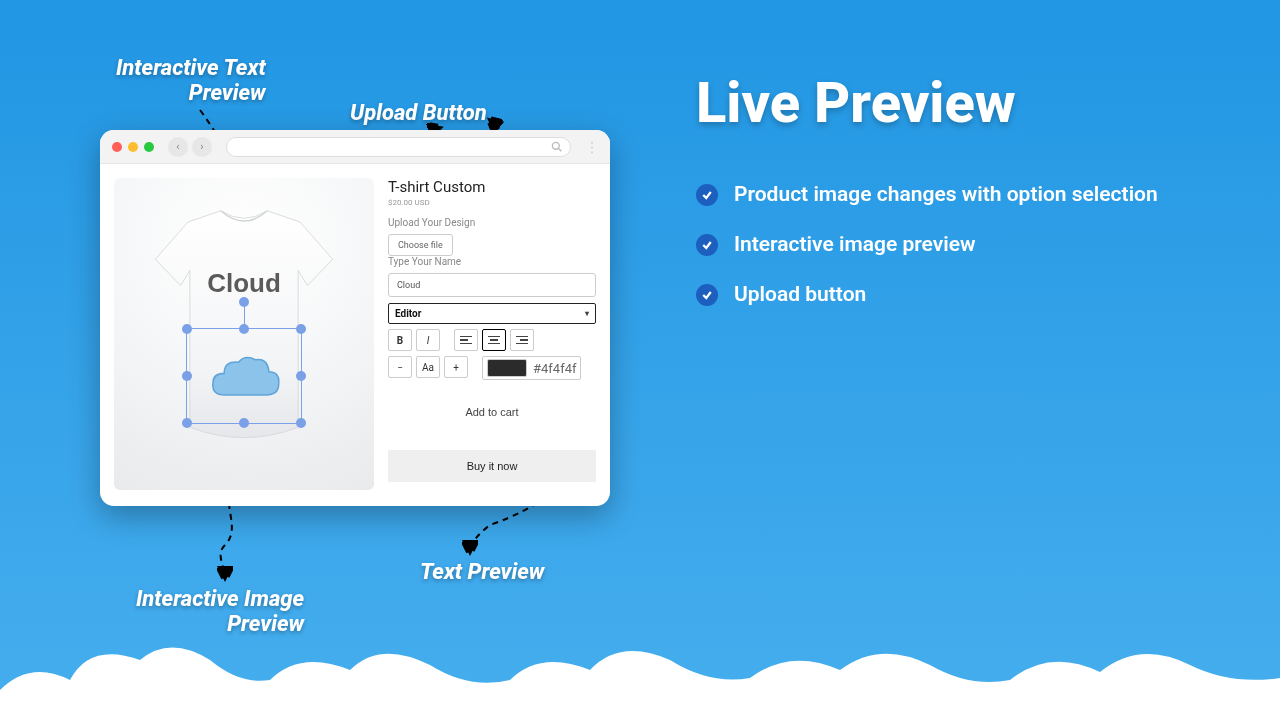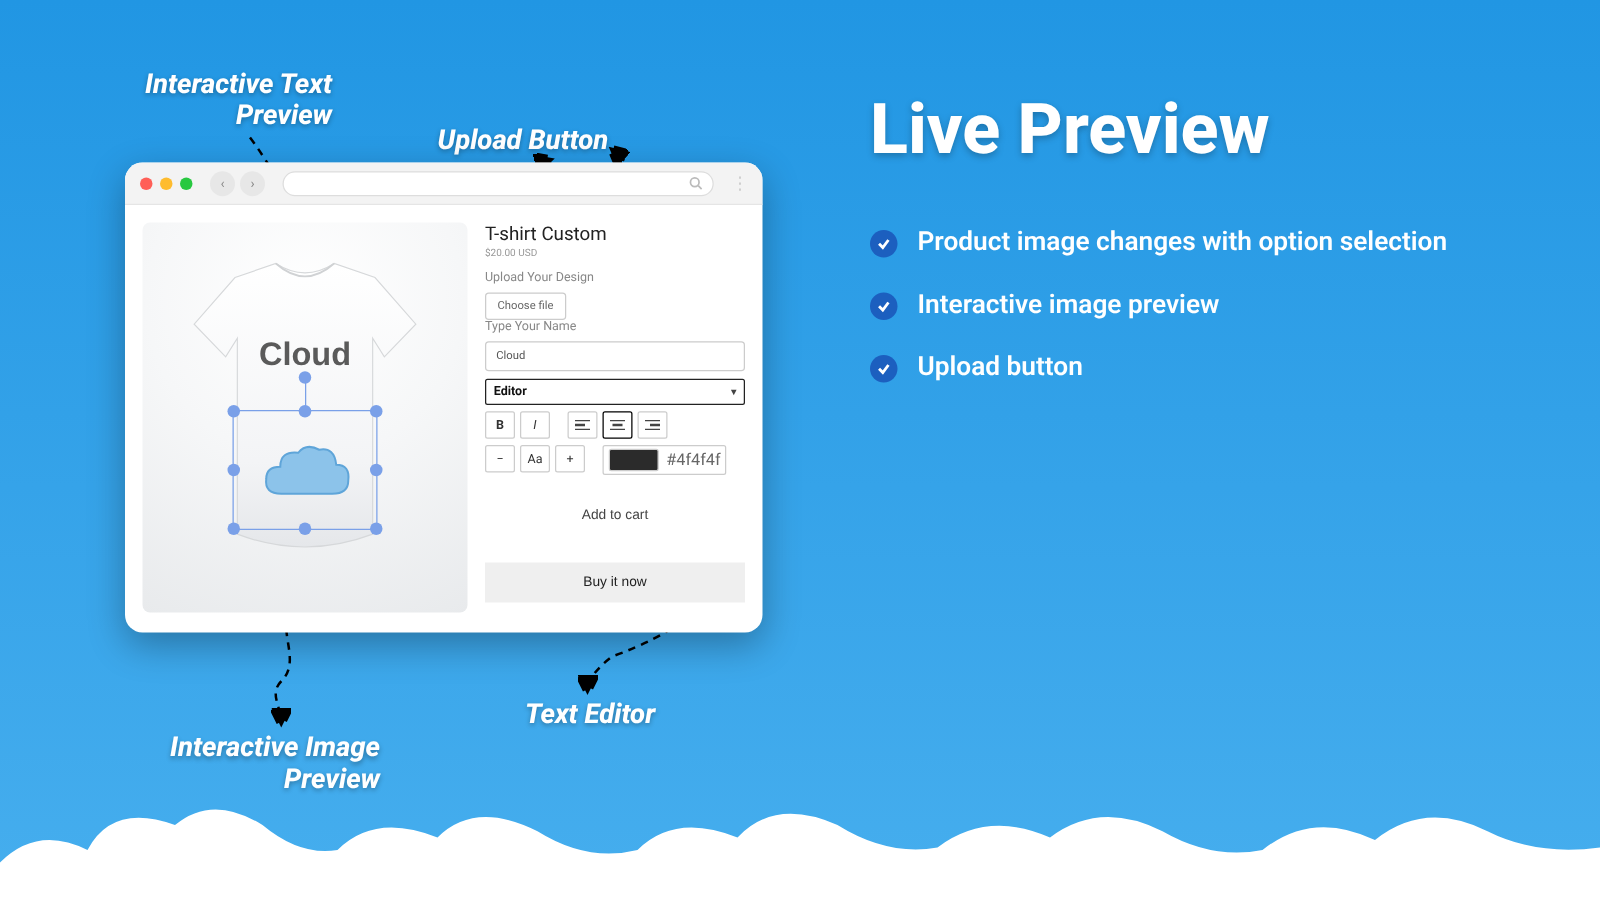--- a/index.html
+++ b/index.html
@@ -185,21 +185,21 @@
 Preview</span>
 </div>
 <div class="callout" style="left:350px;top:100px;font-size:22px;">
   <span>Upload Button</span>
 </div>
 <div class="callout" style="left:136px;top:586px;font-size:22px;">
   <span style="white-space:pre-line;">Interactive Image
 Preview</span>
 </div>
 <div class="callout" style="left:420px;top:559px;font-size:22px;">
-  <span>Text Editor</span>
+  <span>Text Preview</span>
 </div>
 
 <svg class="svg-arrows">
   <defs>
     <marker id="ah" markerWidth="8" markerHeight="8" refX="6" refY="4" orient="auto">
       <path class="head" d="M0,0 L8,4 L0,8 Z"></path>
     </marker>
   </defs>
   <path d="M200,110 C215,130 225,150 230,155" marker-end="url(#ah)"></path>
   <path d="M240,180 C250,260 245,310 300,235 C335,210 365,150 440,128" marker-end="url(#ah)"></path>

